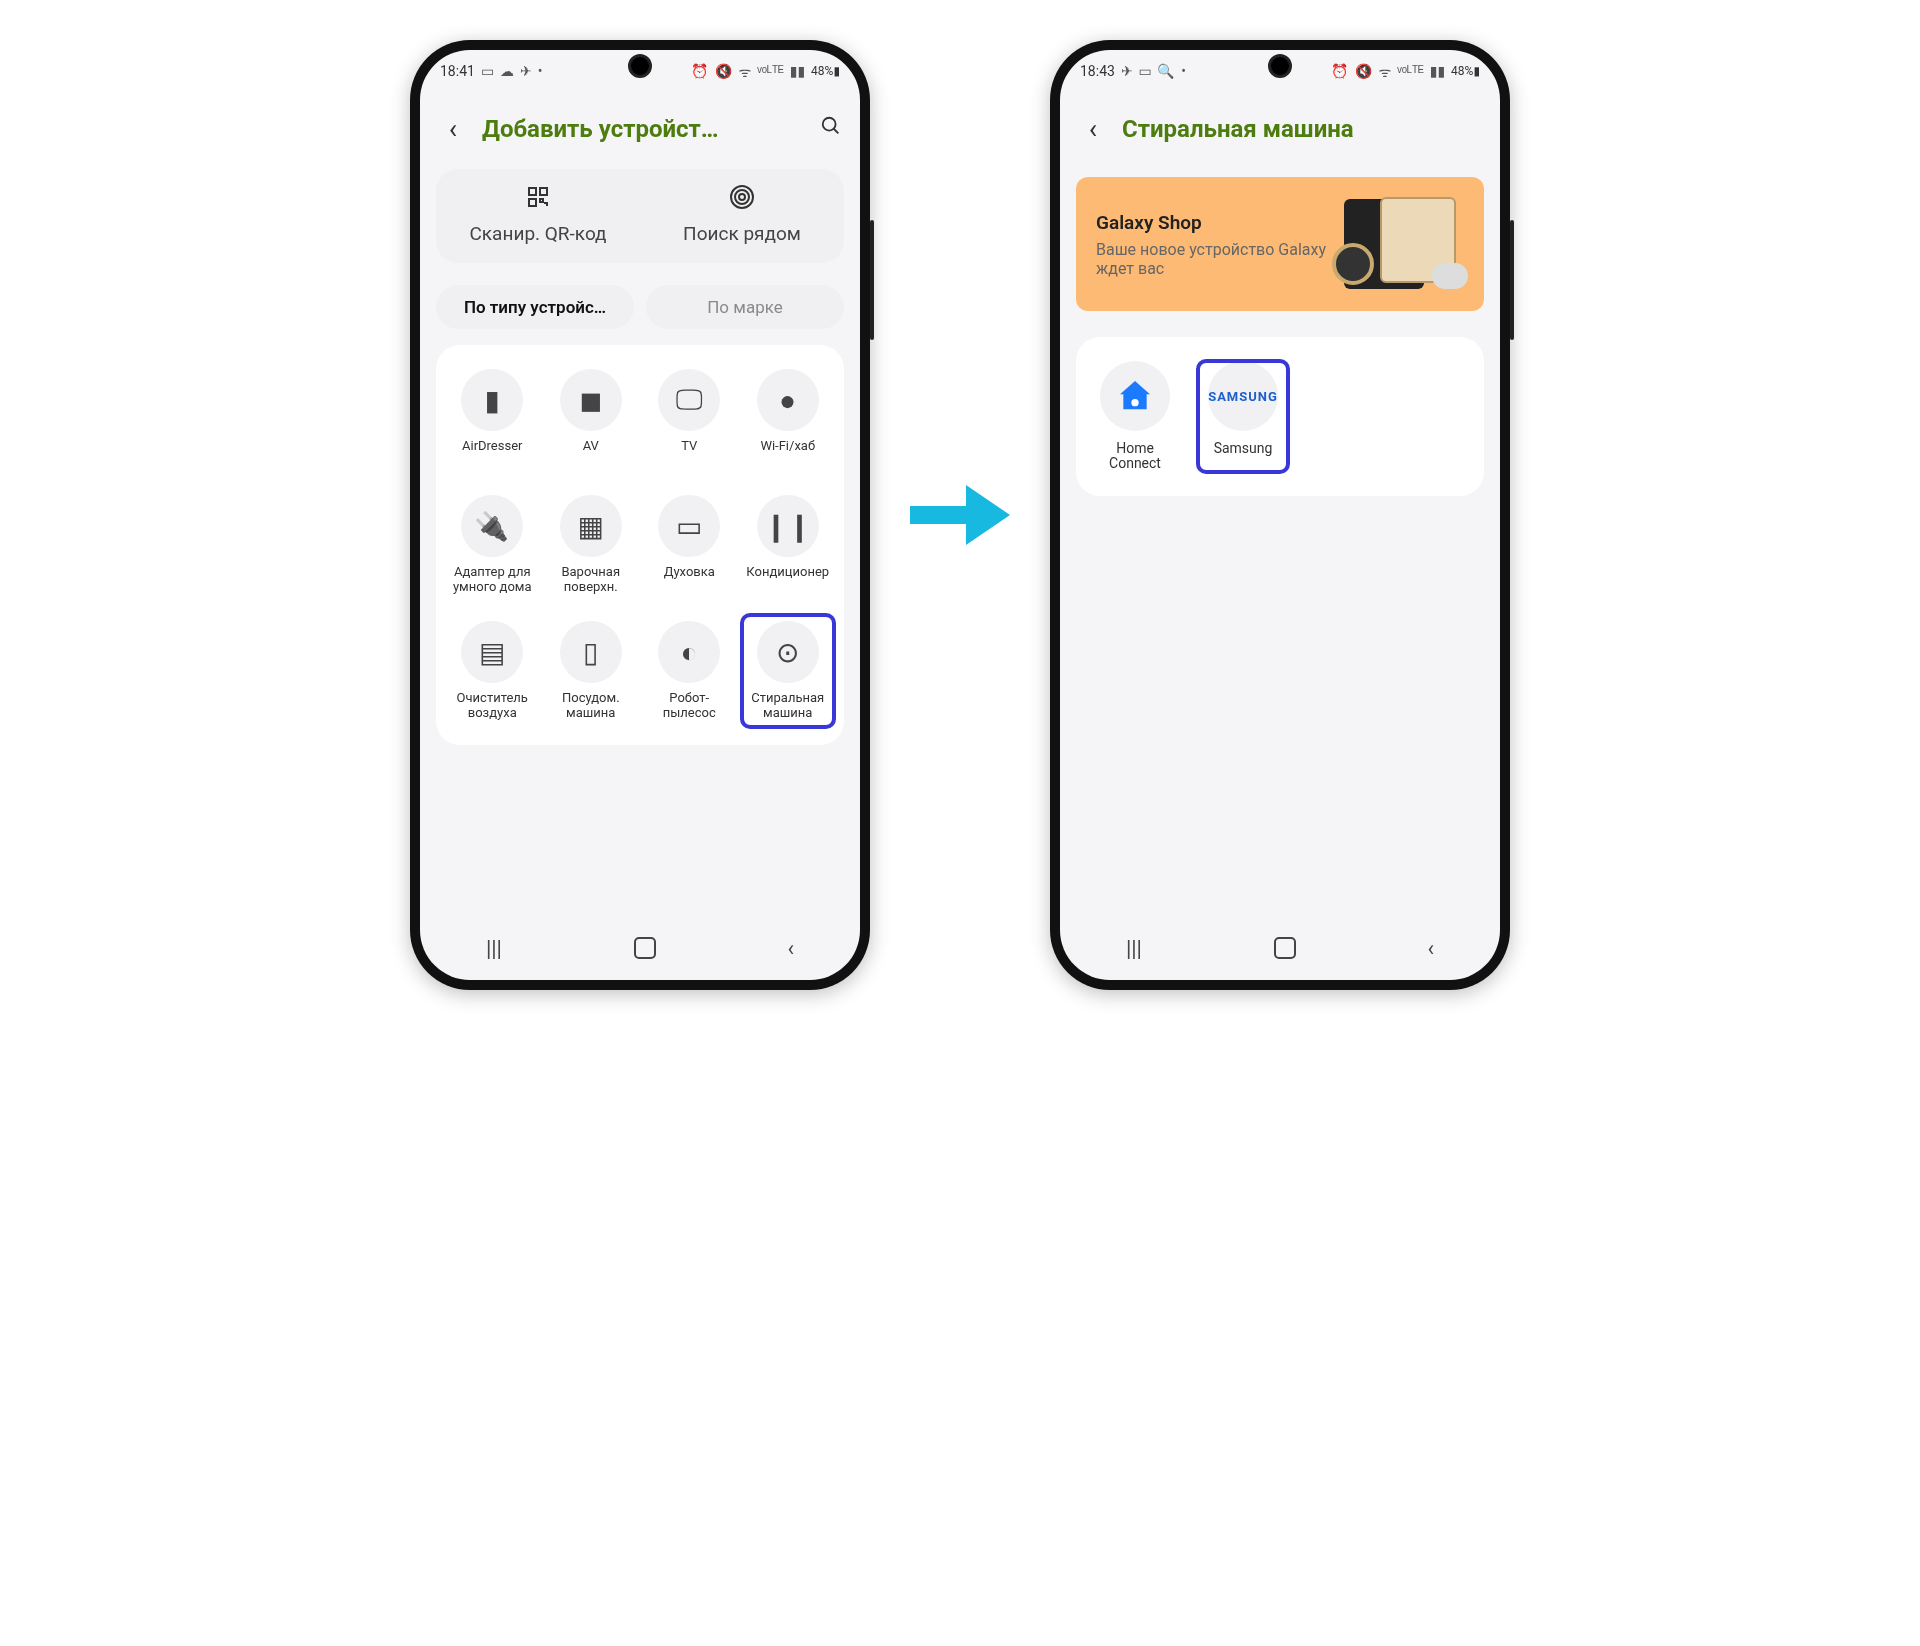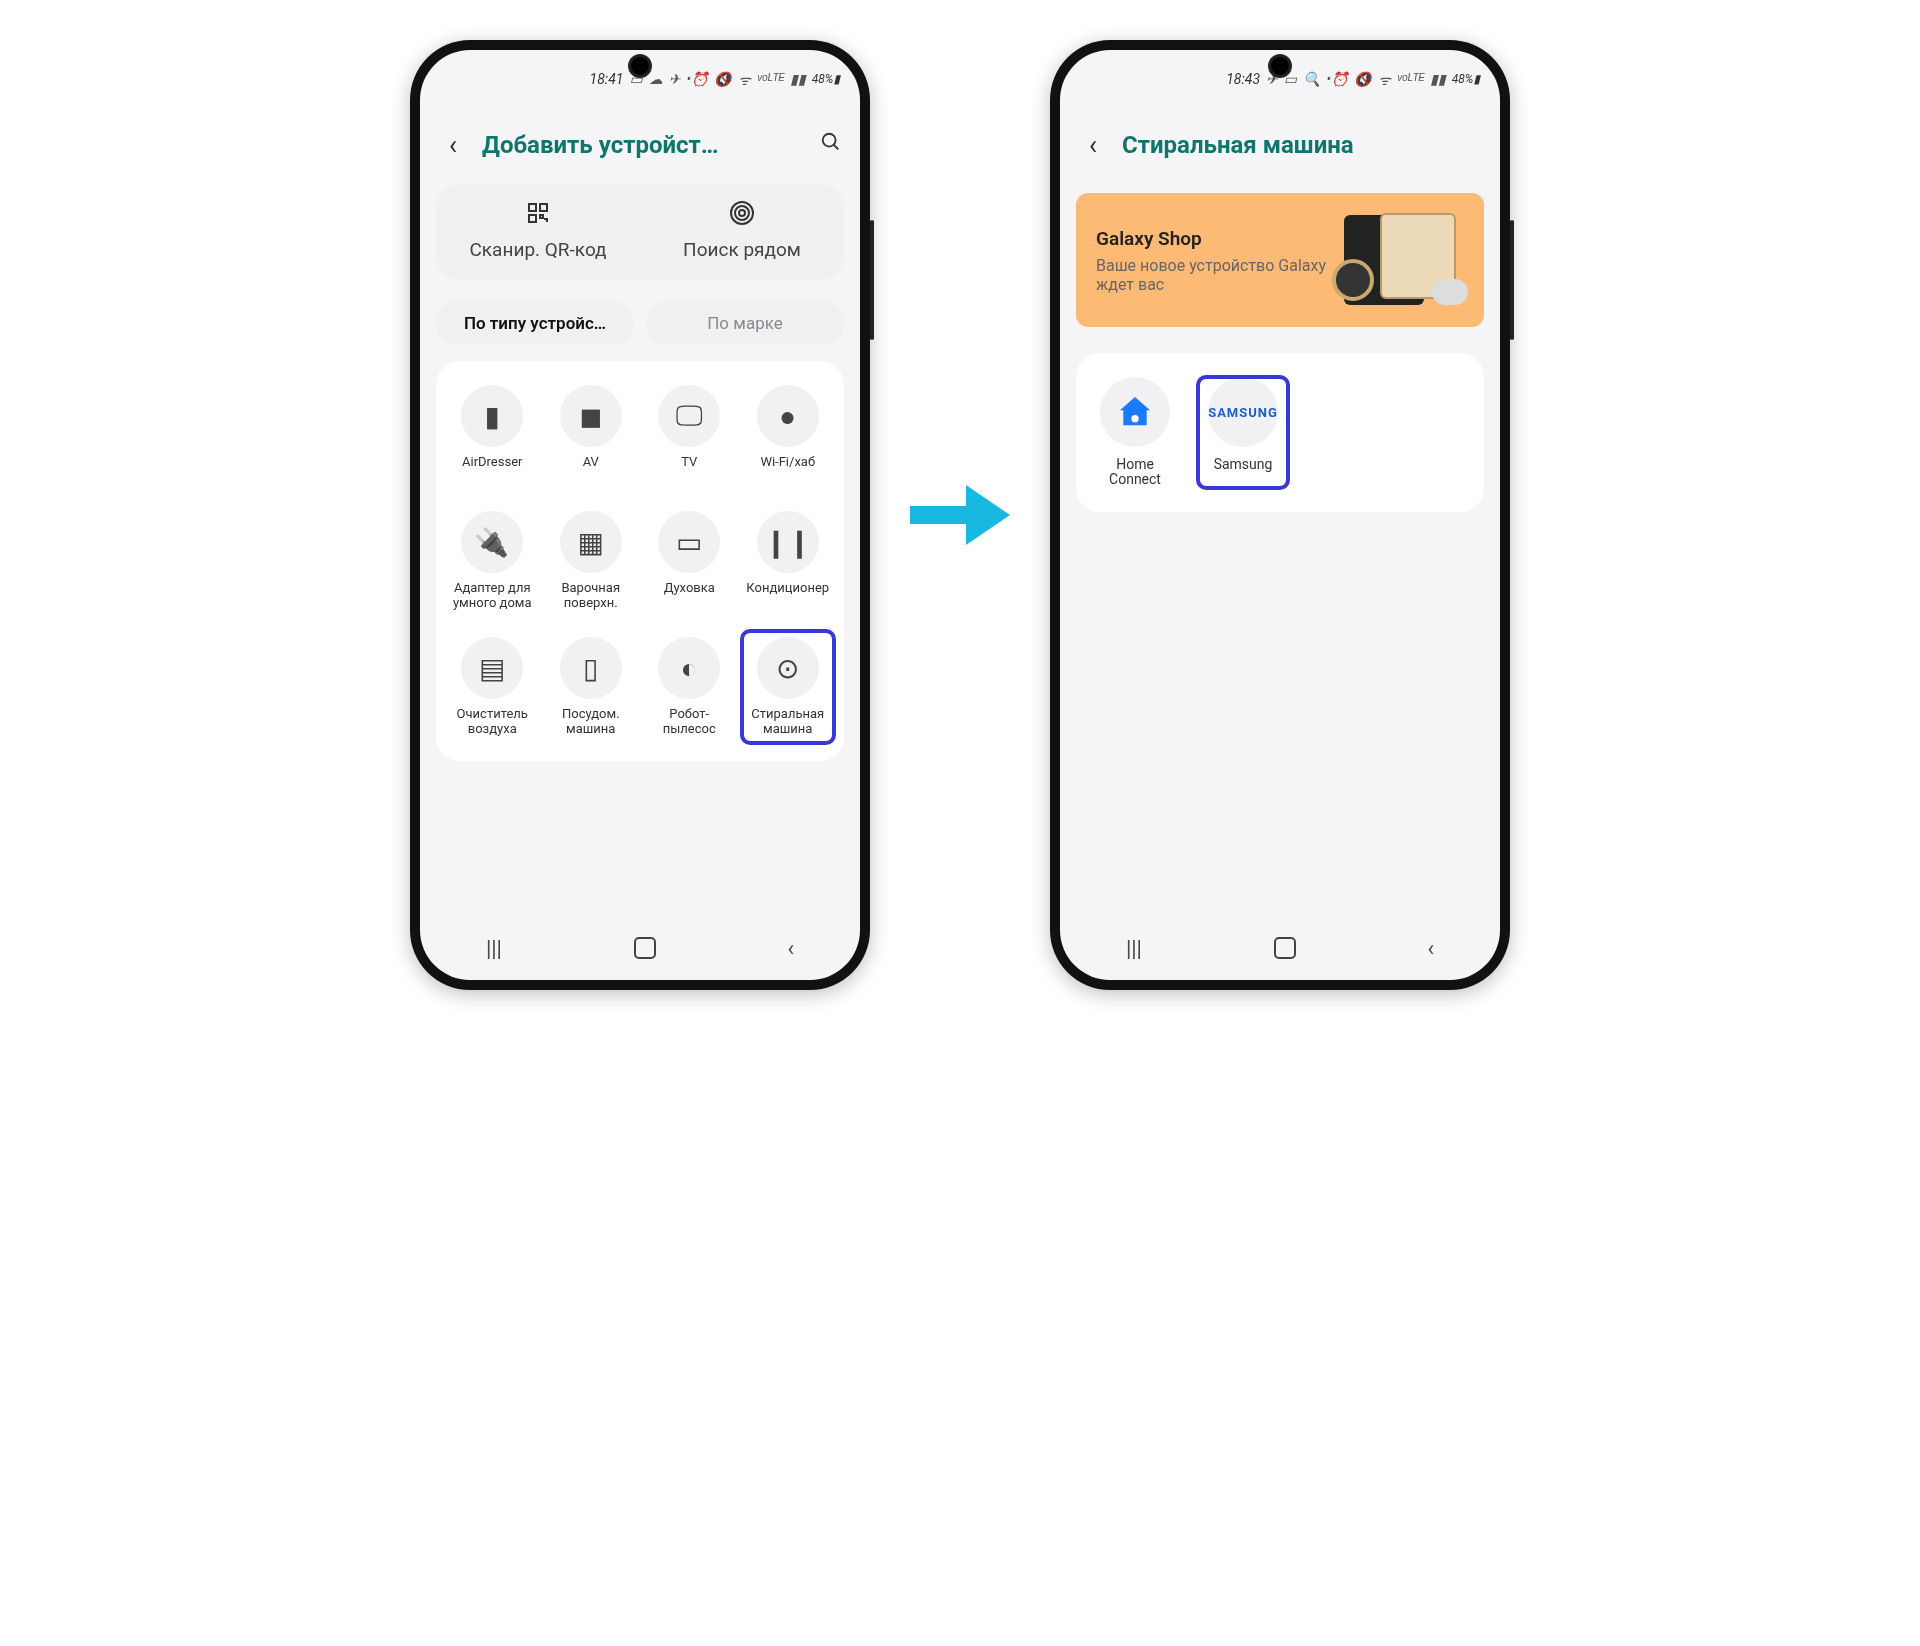--- a/index.html
+++ b/index.html
@@ -59,42 +59,41 @@
     background:#000;
     border-radius:50%;
     border:3px solid #222;
     z-index:5;
   }
   
   .status-bar{
     height:42px;
     display:flex;
     align-items:center;
-    justify-content:flex-end;
-    padding:8px 20px;
+    justify-content:space-between;
+    padding:0 20px;
     font-size:14px;
     color:#333;
-    font-style:italic;
   }
   .status-left,.status-right{display:flex;align-items:center;gap:6px}
   .status-right{font-size:12px}
   .bat{display:inline-flex;align-items:center;gap:0}
   .sicon{font-size:14px;color:#555}
   
   .hdr{
     display:flex;
     align-items:center;
     gap:14px;
     padding:20px 18px 24px;
   }
   .back{font-size:28px;color:#333;width:30px;text-align:center}
   .title{
     font-size:24px;
     font-weight:700;
-    color:#0f766e;
+    color:#4d7c0f;
     flex:1;
     white-space:nowrap;
     overflow:hidden;
     text-overflow:ellipsis;
   }
   .search{font-size:24px;color:#333}
   
   .actions{
     margin:0 16px;
     background:var(--card-soft);

